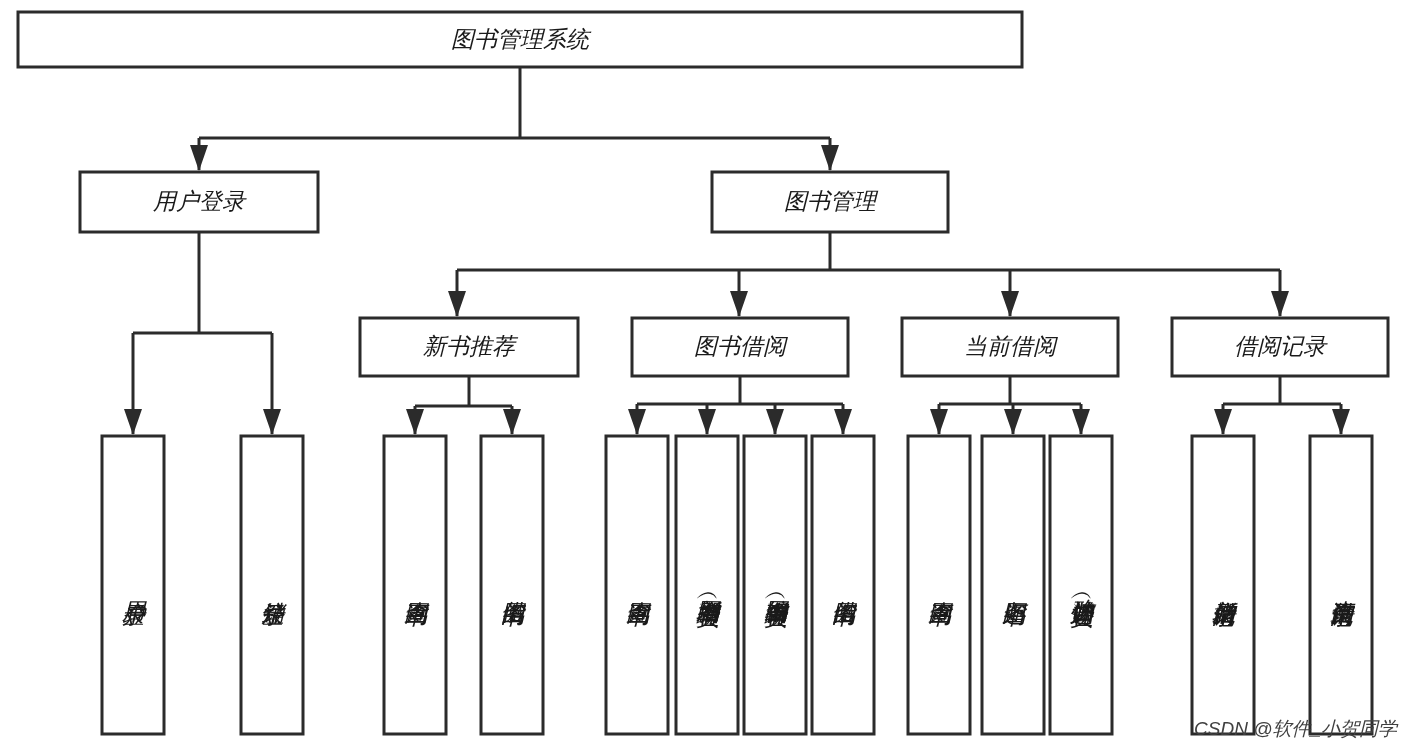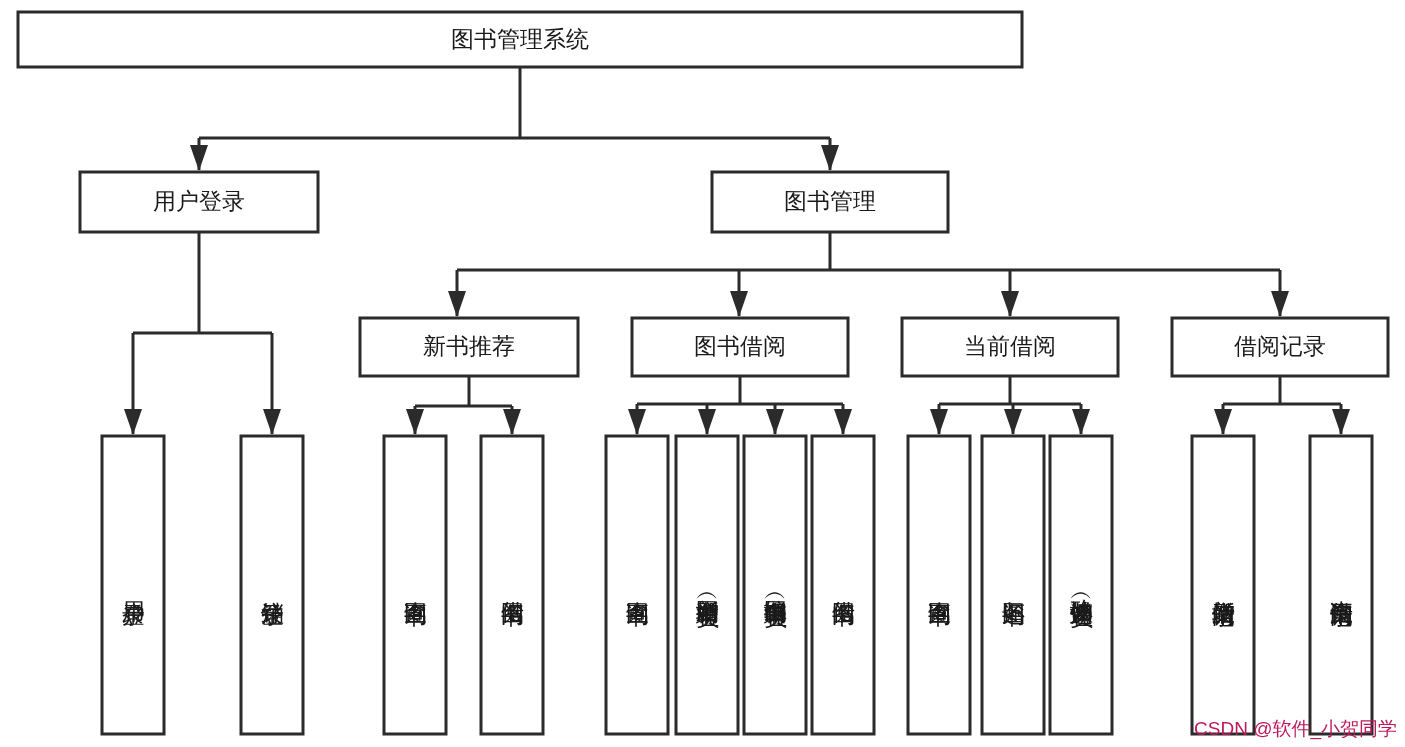--- a/index.html
+++ b/index.html
@@ -11,20 +11,21 @@
     width: 1405px;
     height: 747px;
     font-family: "Liberation Sans", "DejaVu Sans", sans-serif;
     overflow: hidden;
     position: relative;
   }
   #diagram-root {
     position: relative;
     width: 1405px;
     height: 747px;
+    font-style: italic;
   }
   svg.diagram-canvas {
     position: absolute;
     top: 0;
     left: 0;
     width: 1405px;
     height: 747px;
     display: block;
   }
   .node-box {
@@ -66,21 +67,21 @@
   .arrow-head {
     fill: #2b2b2b;
     stroke: none;
   }
   .watermark {
     position: absolute;
     right: 8px;
     bottom: 5px;
     font-family: "Liberation Sans", "DejaVu Sans", sans-serif;
     font-size: 19px;
-    color: #be185d;
+    color: #404040;
     white-space: nowrap;
     user-select: none;
   }
 </style>
 </head>
 <body>
 
 <div id="diagram-root">
   <svg class="diagram-canvas" viewBox="0 0 1405 747" preserveAspectRatio="none">
     <g id="connector-layer">

